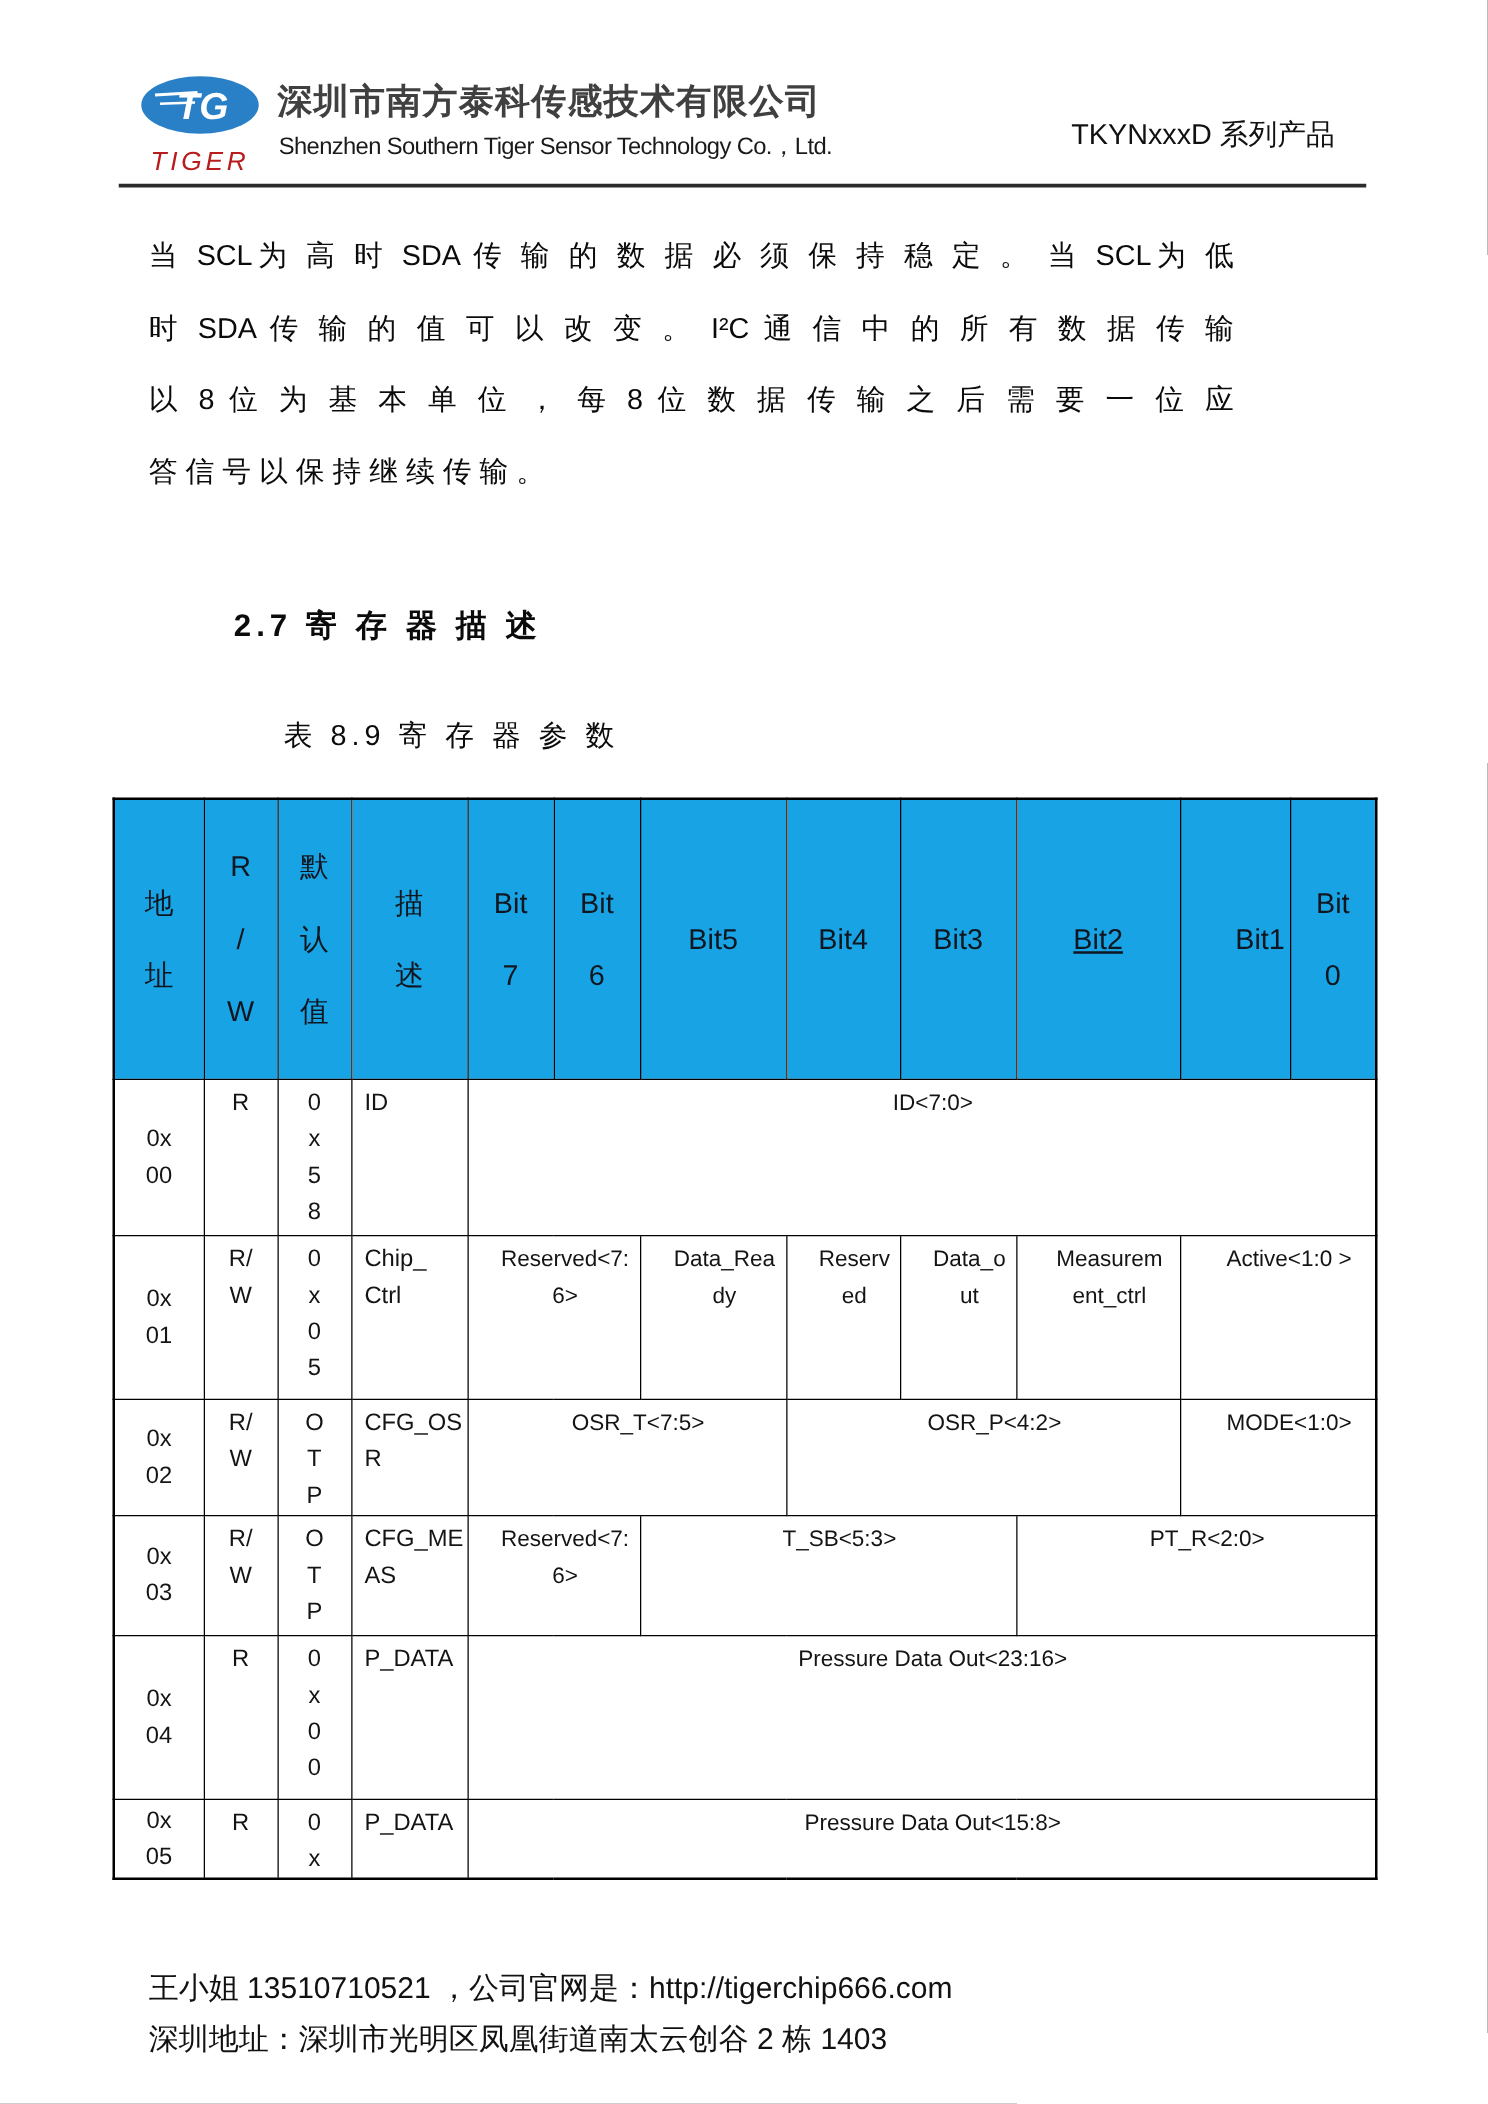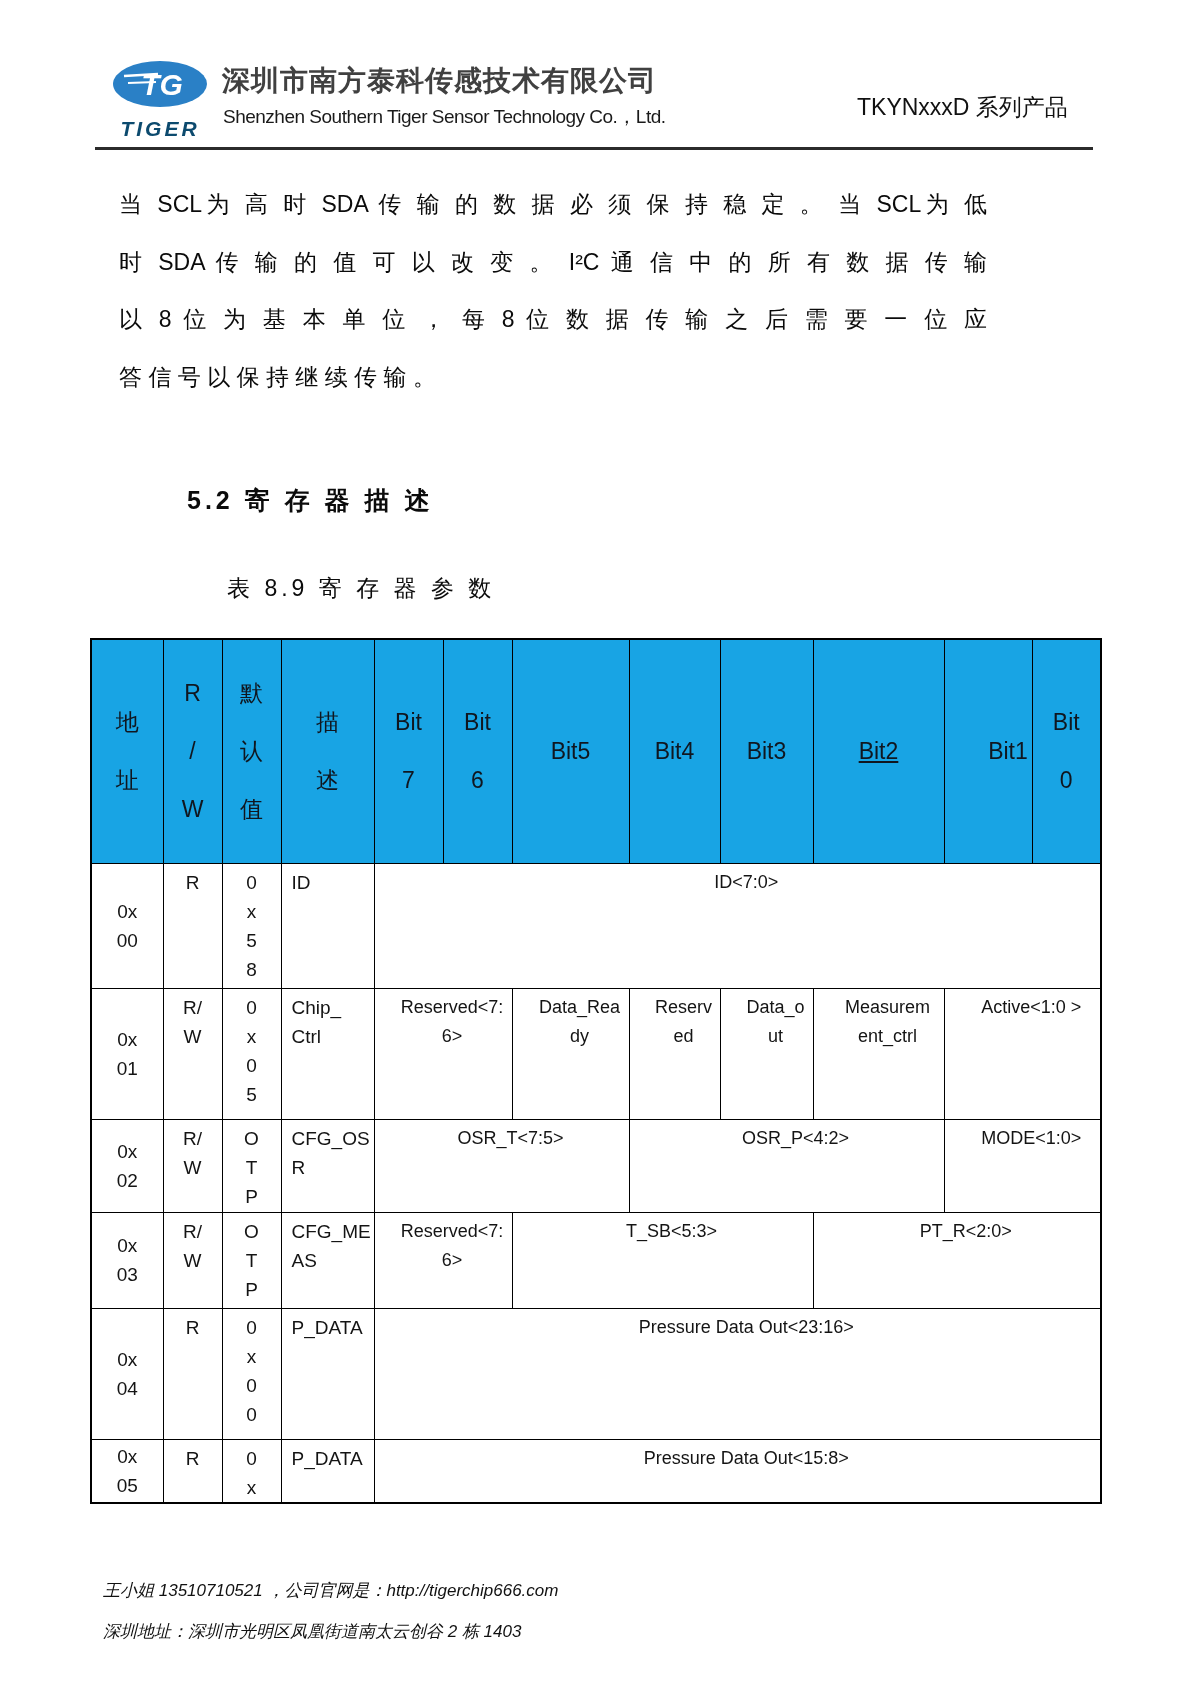--- a/index.html
+++ b/index.html
@@ -5,21 +5,21 @@
   html,body { margin:0; padding:0; background:#888; }
   .page {
     position:relative; width:1190px; height:1683px; margin:0 auto;
     background:#ffffff; overflow:hidden;
     font-family:"Liberation Sans","DejaVu Sans",sans-serif; color:#0b0b0b;
   }
   
   .logo-wrap { position:absolute; left:112px; top:60px; width:100px; }
   .brand-text {
     margin-top:3px; text-align:center; width:96px;
-    color:#0c4a6e; font-style:italic; font-weight:bold;
+    color:#b91c1c; font-style:italic; font-weight:normal;
     font-size:21px; letter-spacing:3px;
   }
   .company-cn {
     position:absolute; left:222px; top:62px;
     font-size:28px; font-weight:bold; color:#404040; letter-spacing:1px;
   }
   .company-en {
     position:absolute; left:223px; top:104px;
     font-size:19px; color:#1a1a1a; letter-spacing:-0.5px;
   }
@@ -61,22 +61,22 @@
     vertical-align:top; white-space:pre-line;
     padding:4px 2px 0 2px; overflow:hidden;
   }
   .reg-table td.addr { vertical-align:middle; text-align:center; padding-top:0; }
   .reg-table td.rw   { text-align:center; }
   .reg-table td.def  { text-align:center; }
   .reg-table td.desc { text-align:left; padding-left:10px; }
   .reg-table td.bit  { text-align:center; font-size:18px; padding-left:20px; }
   
   .page-footer {
-    position:absolute; left:103px; top:1570px;
-    font-size:17px; line-height:41px; color:#111;font-style:italic;
+    position:absolute; left:119px; top:1570px;
+    font-size:24px; line-height:41px; color:#111;
   }
 </style>
 </head>
 <body>
 
 <div class="page">
 
   <div class="logo-wrap">
     <svg width="96" height="50" viewBox="0 0 96 50">
       <ellipse cx="48" cy="24" rx="47" ry="23" fill="#2a80c6"></ellipse>
@@ -91,21 +91,21 @@
   <div class="product-series">TKYNxxxD 系列产品</div>
   <div class="header-rule"></div>
 
   <div class="para">
     <div class="para-line">当 SCL为 高 时 SDA 传 输 的 数 据 必 须 保 持 稳 定 。 当 SCL为 低</div>
     <div class="para-line">时 SDA 传 输 的 值 可 以 改 变 。 I²C 通 信 中 的 所 有 数 据 传 输</div>
     <div class="para-line">以 8 位 为 基 本 单 位 ， 每 8 位 数 据 传 输 之 后 需 要 一 位 应</div>
     <div class="para-line last">答 信 号 以 保 持 继 续 传 输 。</div>
   </div>
 
-  <h2 class="section-heading">5.2 寄 存 器 描 述</h2>
+  <h2 class="section-heading">2.7 寄 存 器 描 述</h2>
   <div class="table-caption">表 8.9 寄 存 器 参 数</div>
 
   <table class="reg-table">
     <colgroup>
       <col style="width:72px">
         <col style="width:59px">
         <col style="width:59px">
       <col style="width:93px">
         <col style="width:69px">
         <col style="width:69px">

